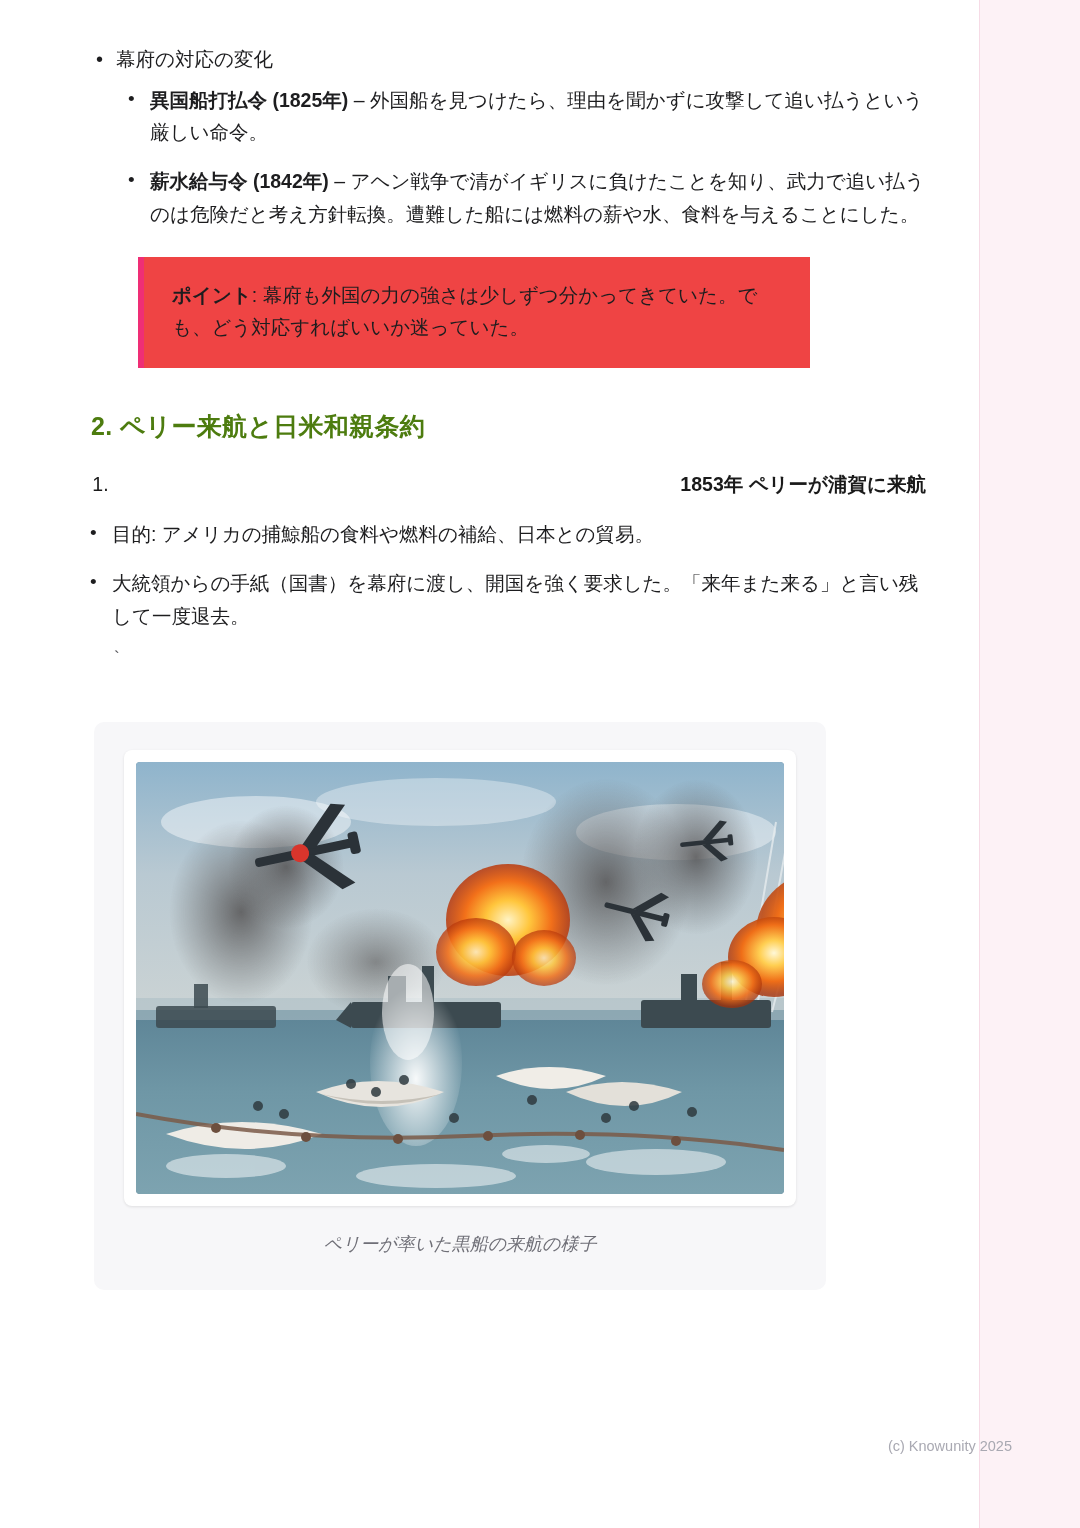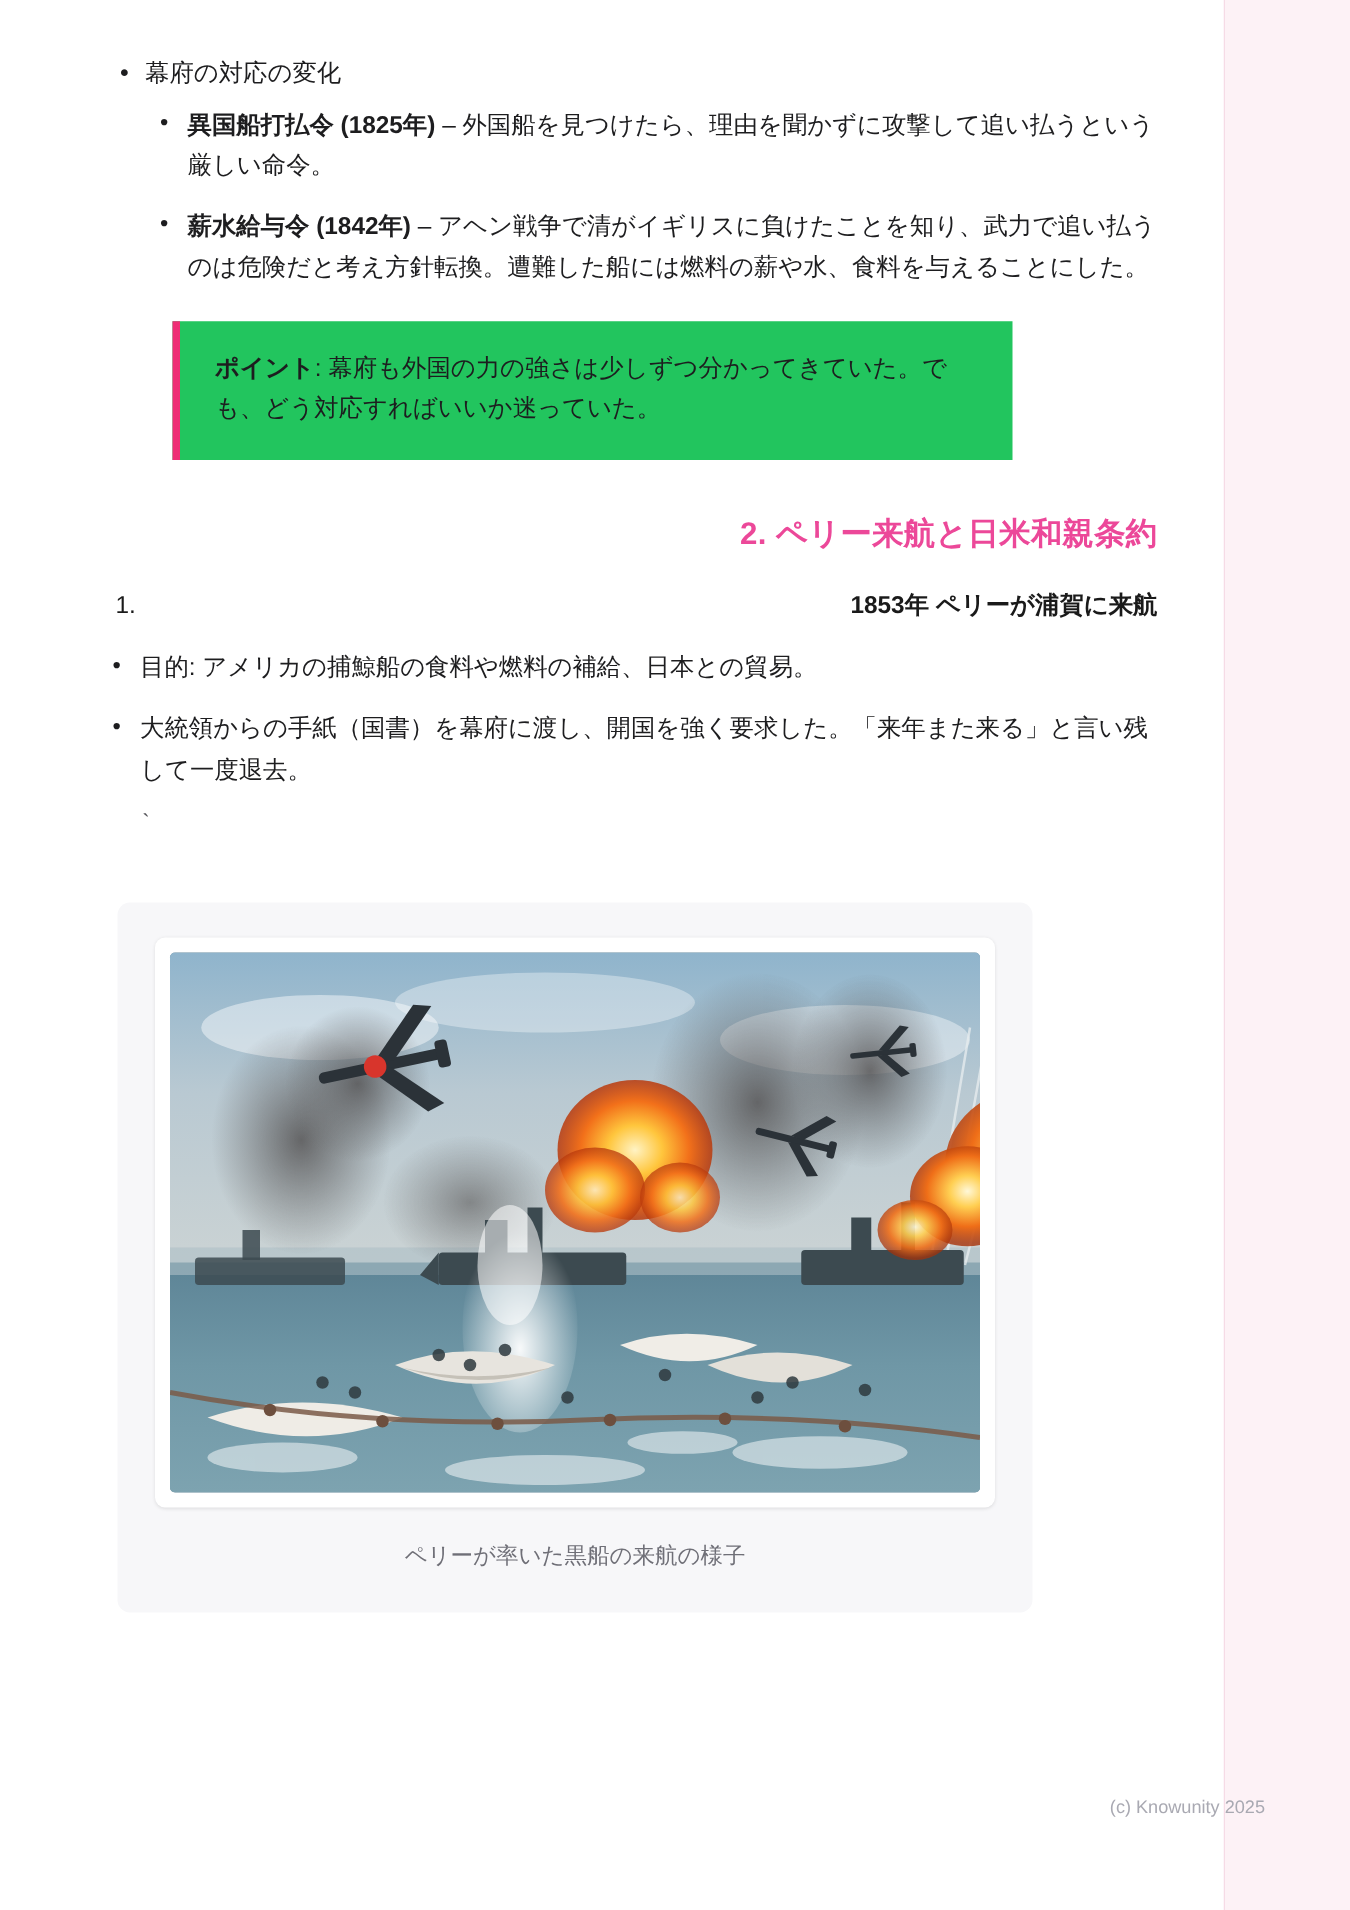--- a/index.html
+++ b/index.html
@@ -83,41 +83,40 @@
     left: 12px;
     top: -1px;
     font-size: 19px;
     color: #1d1d1f;
   }
   .b { font-weight: bold; }
 
   
   .callout {
     margin: 26px 0 0 60px;
-    background: #22c55e;
+    background: #ef4444;
     border-left: 6px solid #ef2e75;
     padding: 22px 26px 24px 28px;
     max-width: 672px;
     box-sizing: border-box;
   }
   .callout p {
     margin: 0;
     font-size: 19.5px;
     line-height: 1.68;
     color: #1d1d1f;
   }
 
   
   .section-heading {
     margin: 42px 0 0 13px;
     font-size: 25px;
     font-weight: bold;
-    color: #ec4899;
+    color: #4d7c0f;
     letter-spacing: 0.3px;
-    text-align: right;
   }
 
   
   ol.numbered {
     margin: 26px 0 0 0;
     padding-left: 36px;
     font-size: 19.5px;
   }
   ol.numbered > li {
     font-size: 19.5px;
@@ -182,20 +181,21 @@
     border-radius: 4px;
     overflow: hidden;
     position: relative;
     background: #6d8ea0;
   }
   .figure-image svg { display: block; }
   .figure-caption {
     margin-top: 26px;
     text-align: center;
     font-size: 18px;
+    font-style: italic;
     color: #6f6f77;
   }
 
   
   .footer-credit {
     position: absolute;
     right: 68px;
     bottom: 74px;
     font-size: 14.5px;
     color: #a9a9b2;

